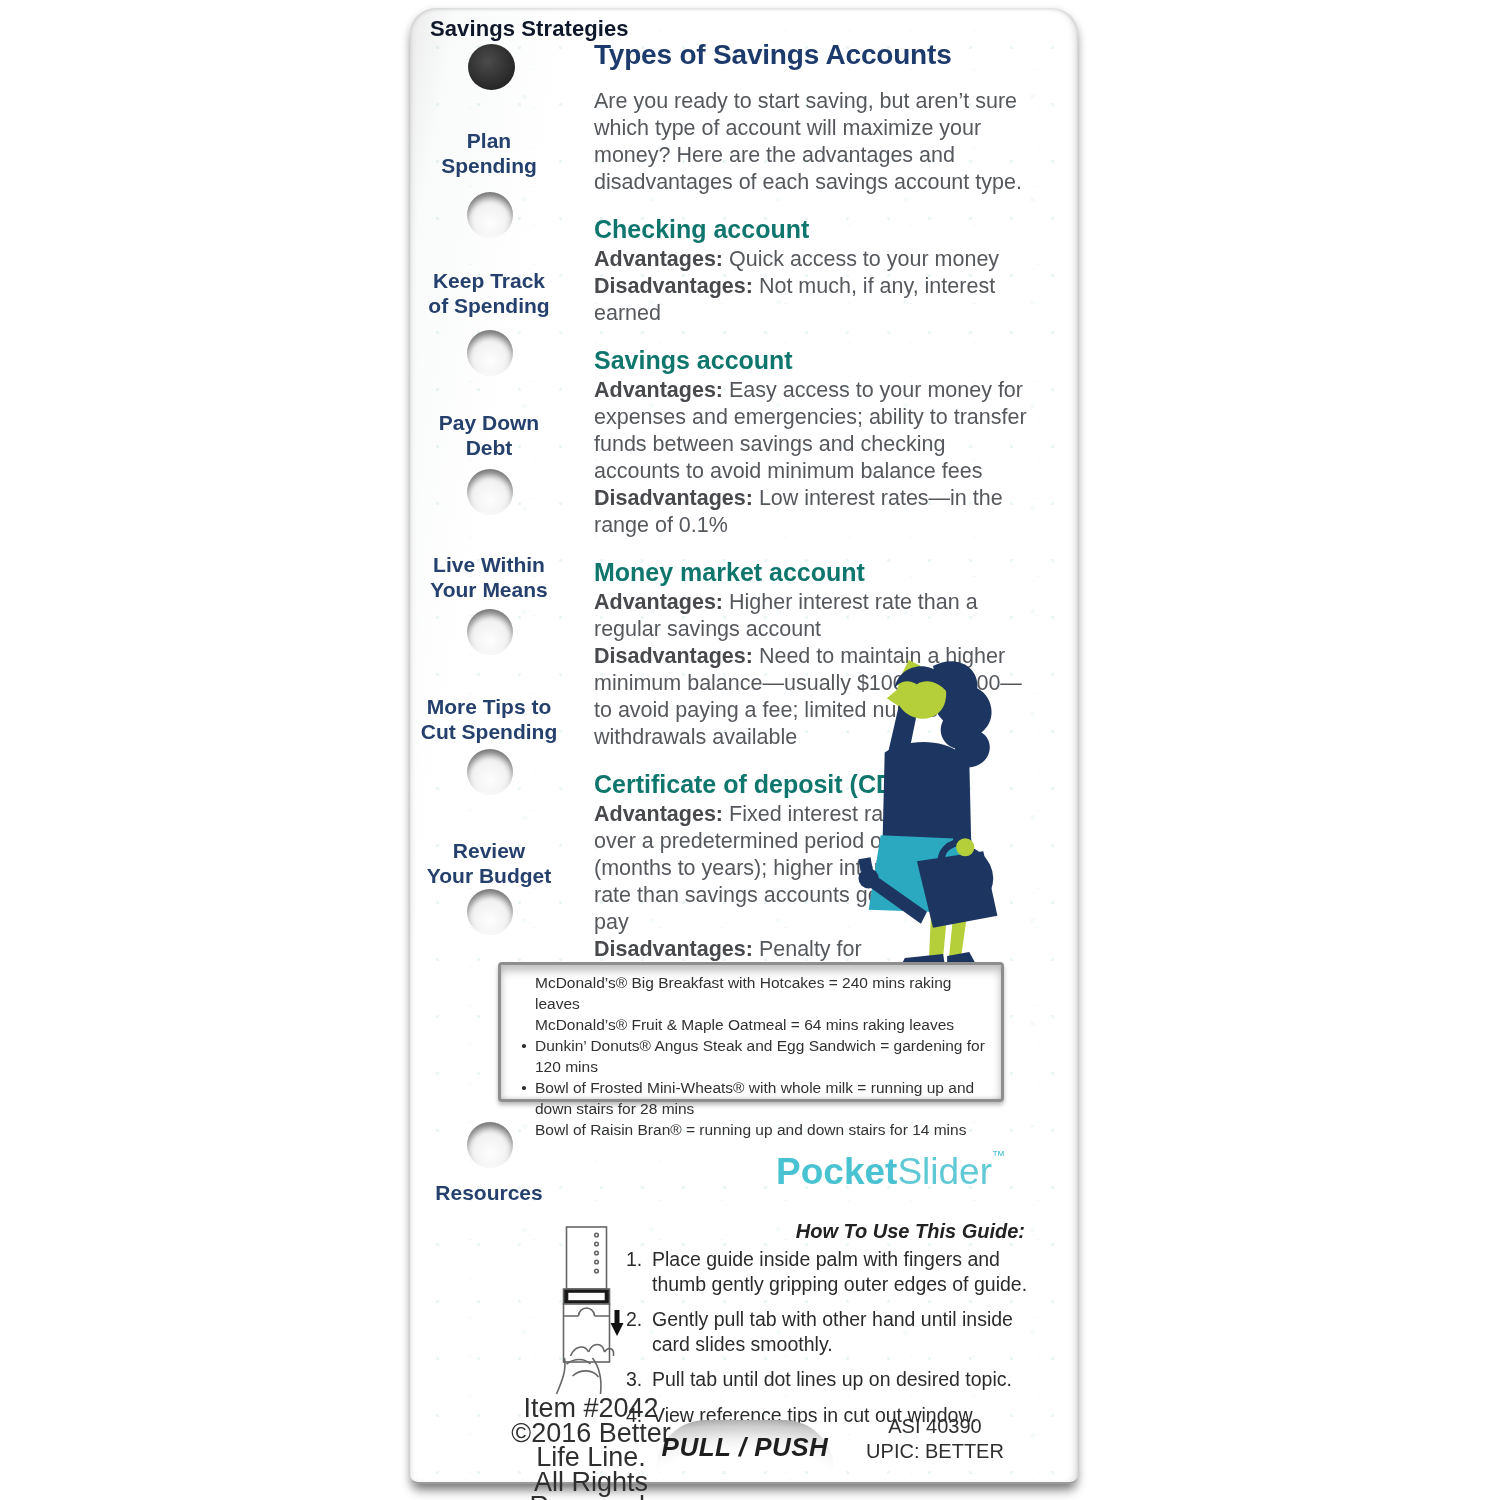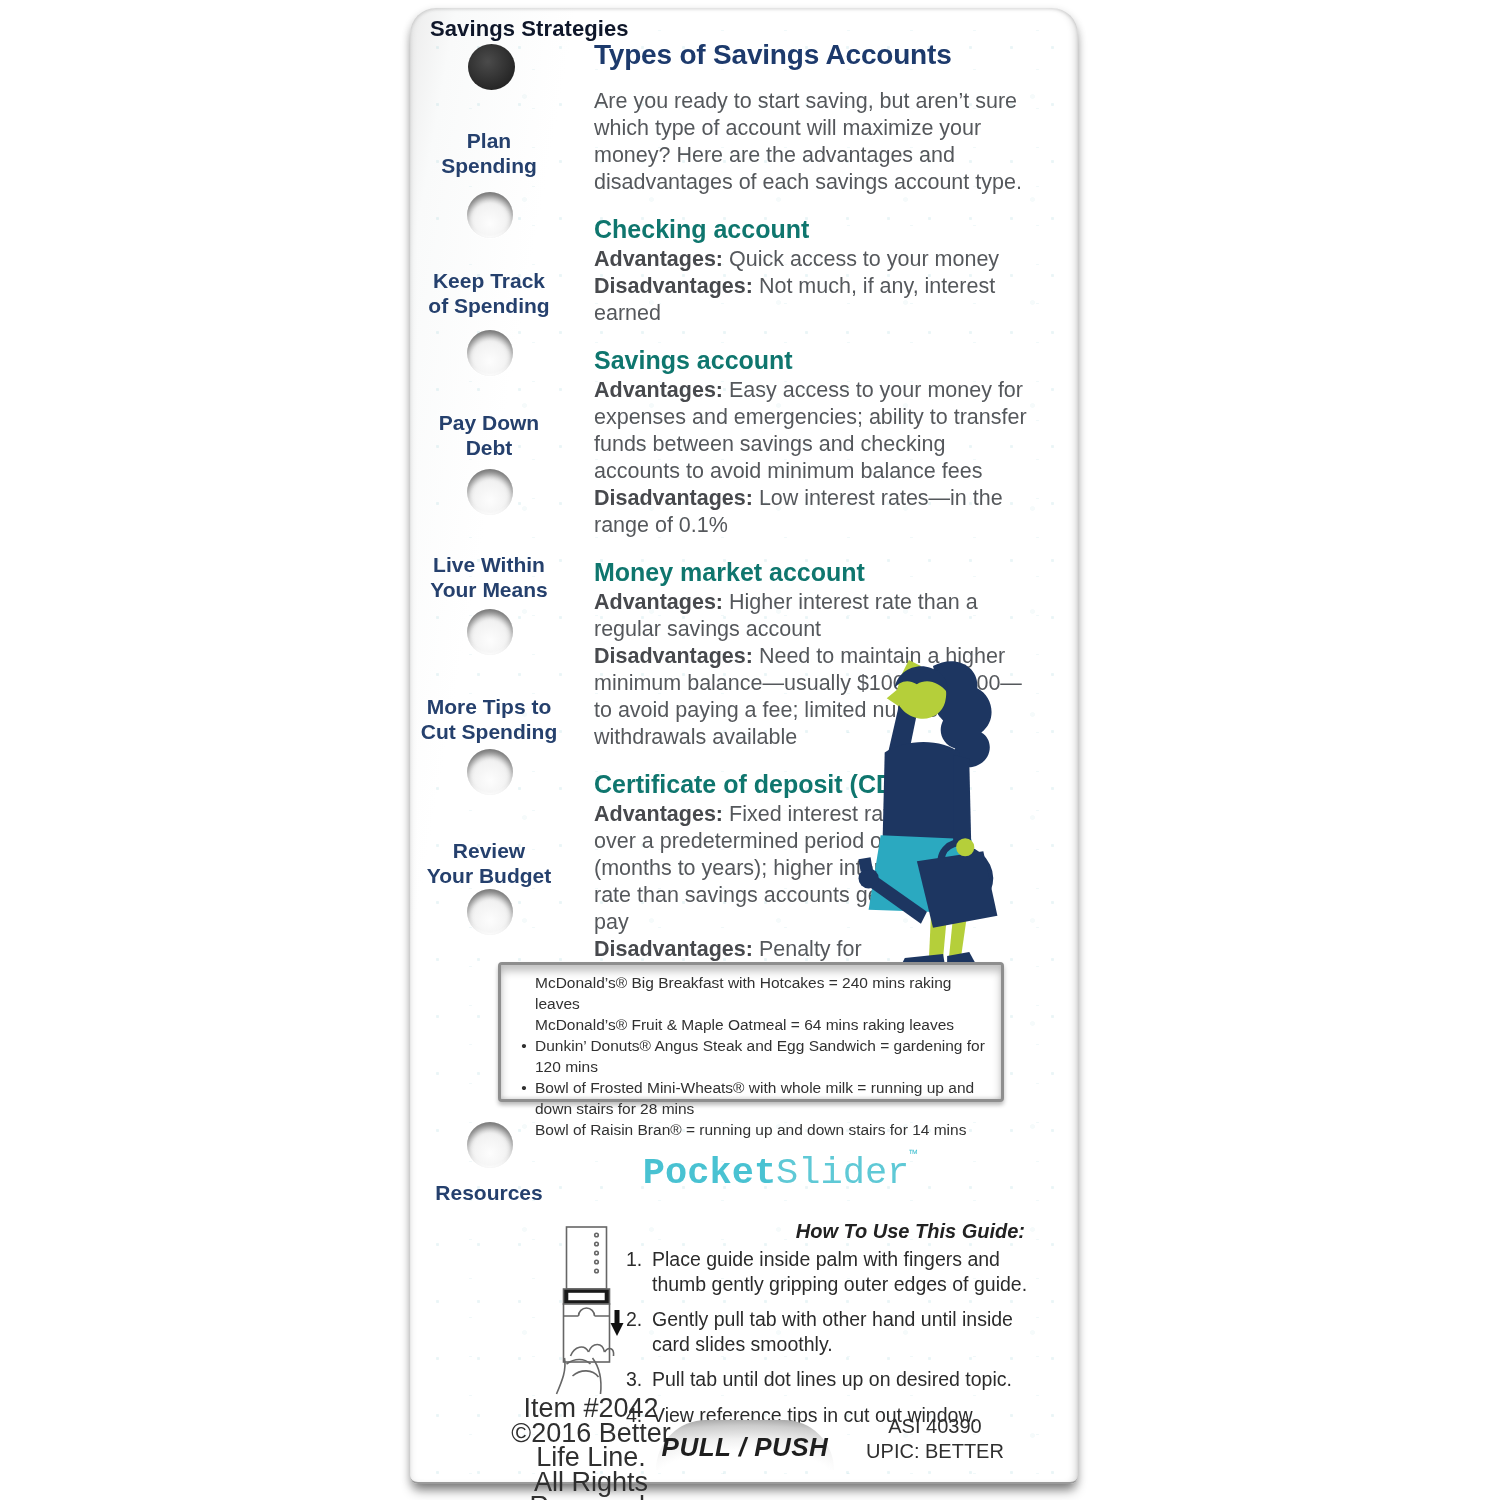--- a/index.html
+++ b/index.html
@@ -63,22 +63,22 @@
     background:#ffffff;border:3px solid #8e8e8e;border-radius:4px;
     box-shadow:inset 0 6px 8px rgba(0,0,0,.25), inset 0 -2px 3px rgba(0,0,0,.10),
                0 3px 4px rgba(0,0,0,.28);
     padding:7px 10px 0 12px;box-sizing:border-box;
     font-size:15.5px;line-height:21px;color:#313131;
   }
   .win-item{display:flex;}
   .win-bullet{flex:none;width:22px;text-align:center;}
   .win-text{flex:1;padding-right:4px;}
   
-  .logo{position:absolute;left:555px;top:1148px;width:450px;text-align:center;z-index:2;
-        font-family:Liberation Mono, monospace;font-size:37px;color:#49c2d2;letter-spacing:0;}
+  .logo{position:absolute;left:555px;top:1148px;width:450px;text-align:right;z-index:2;
+        font-family:Liberation Sans, sans-serif;font-size:37px;color:#49c2d2;letter-spacing:0;}
   .logo .pocket{font-weight:bold;}
   .logo .slider{font-weight:normal;color:#5fc9d6;}
   .logo .tm{font-size:13px;vertical-align:24px;letter-spacing:0;}
   .howto-title{position:absolute;left:565px;top:1220px;width:460px;text-align:right;z-index:2;
         font-size:20px;font-weight:bold;color:#222;font-style:italic;}
   .steps{position:absolute;left:626px;top:1247px;width:428px;z-index:2;}
   .step{display:flex;margin-bottom:11px;font-size:19.5px;line-height:24.5px;color:#2b2b2b;}
   .step-num{flex:none;width:26px;}
   .step-text{flex:1;}
   .hand-illus{position:absolute;left:536px;top:1224px;width:96px;height:172px;z-index:2;}

